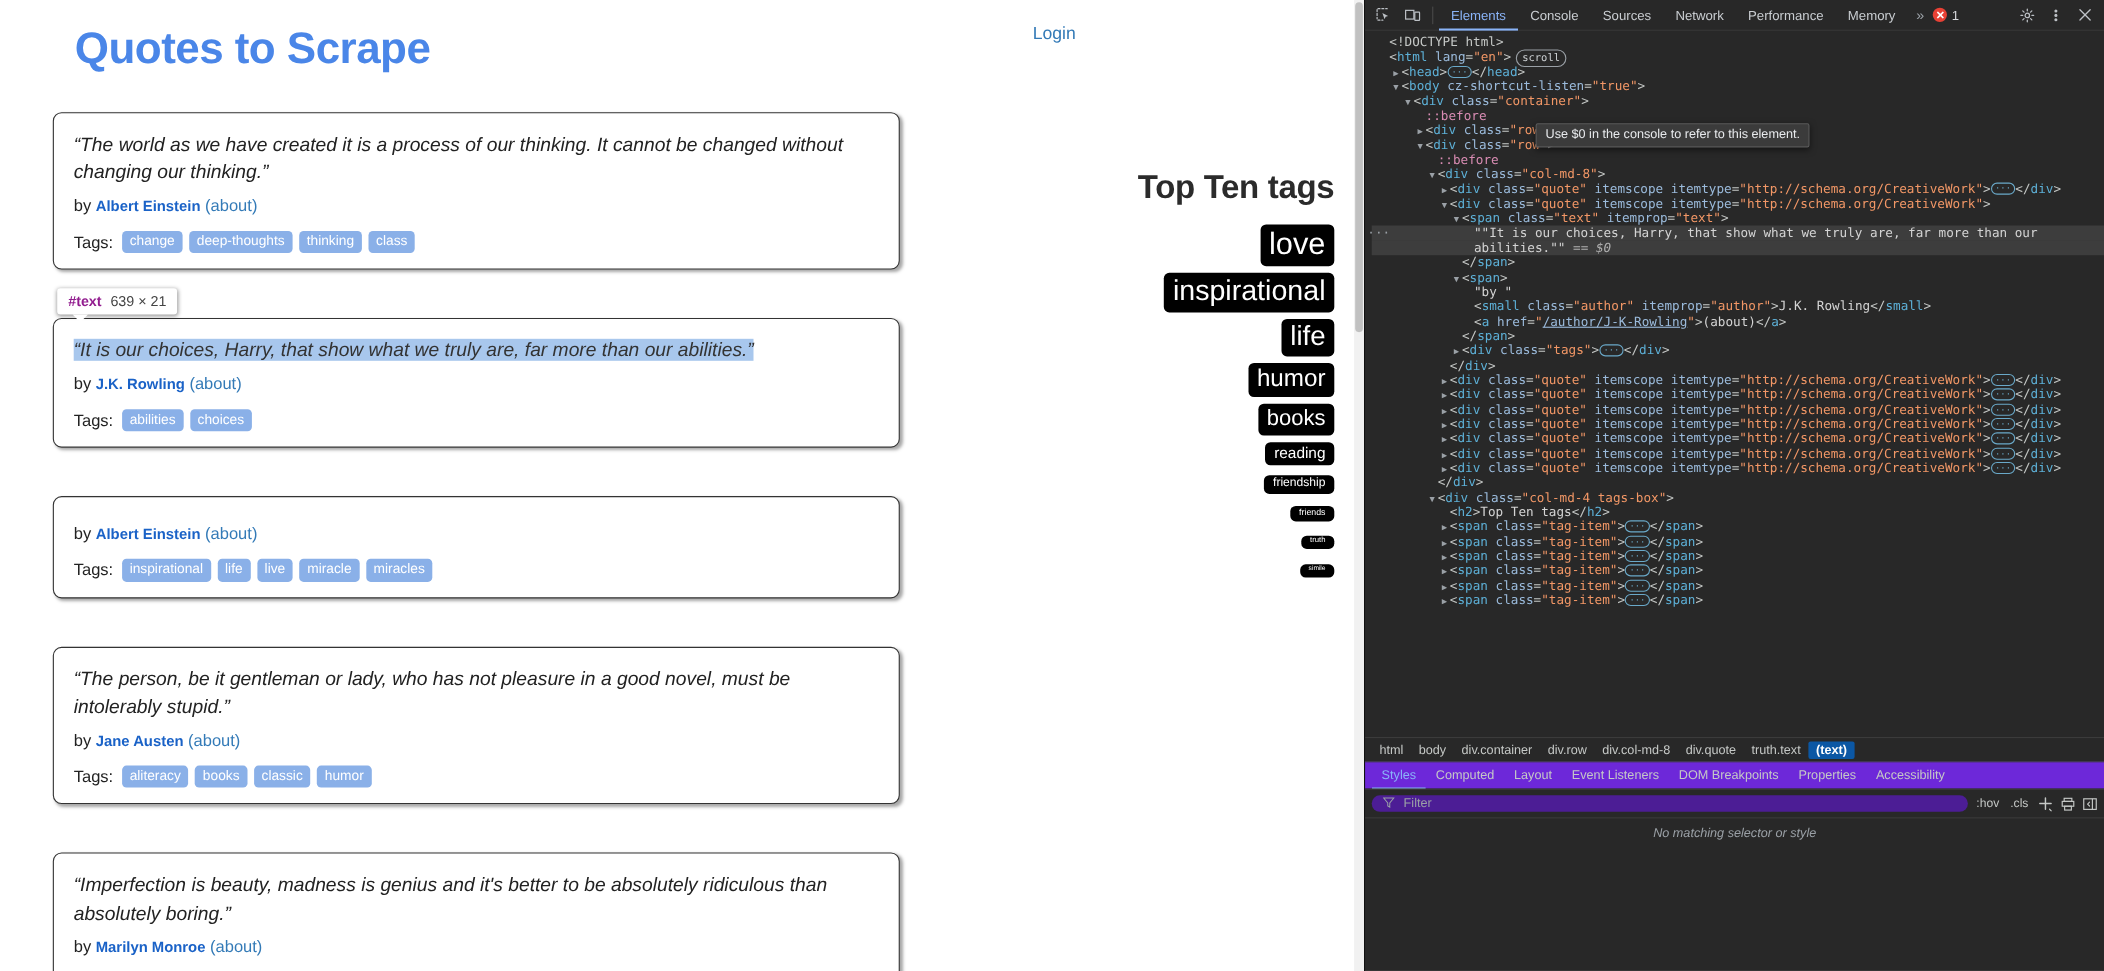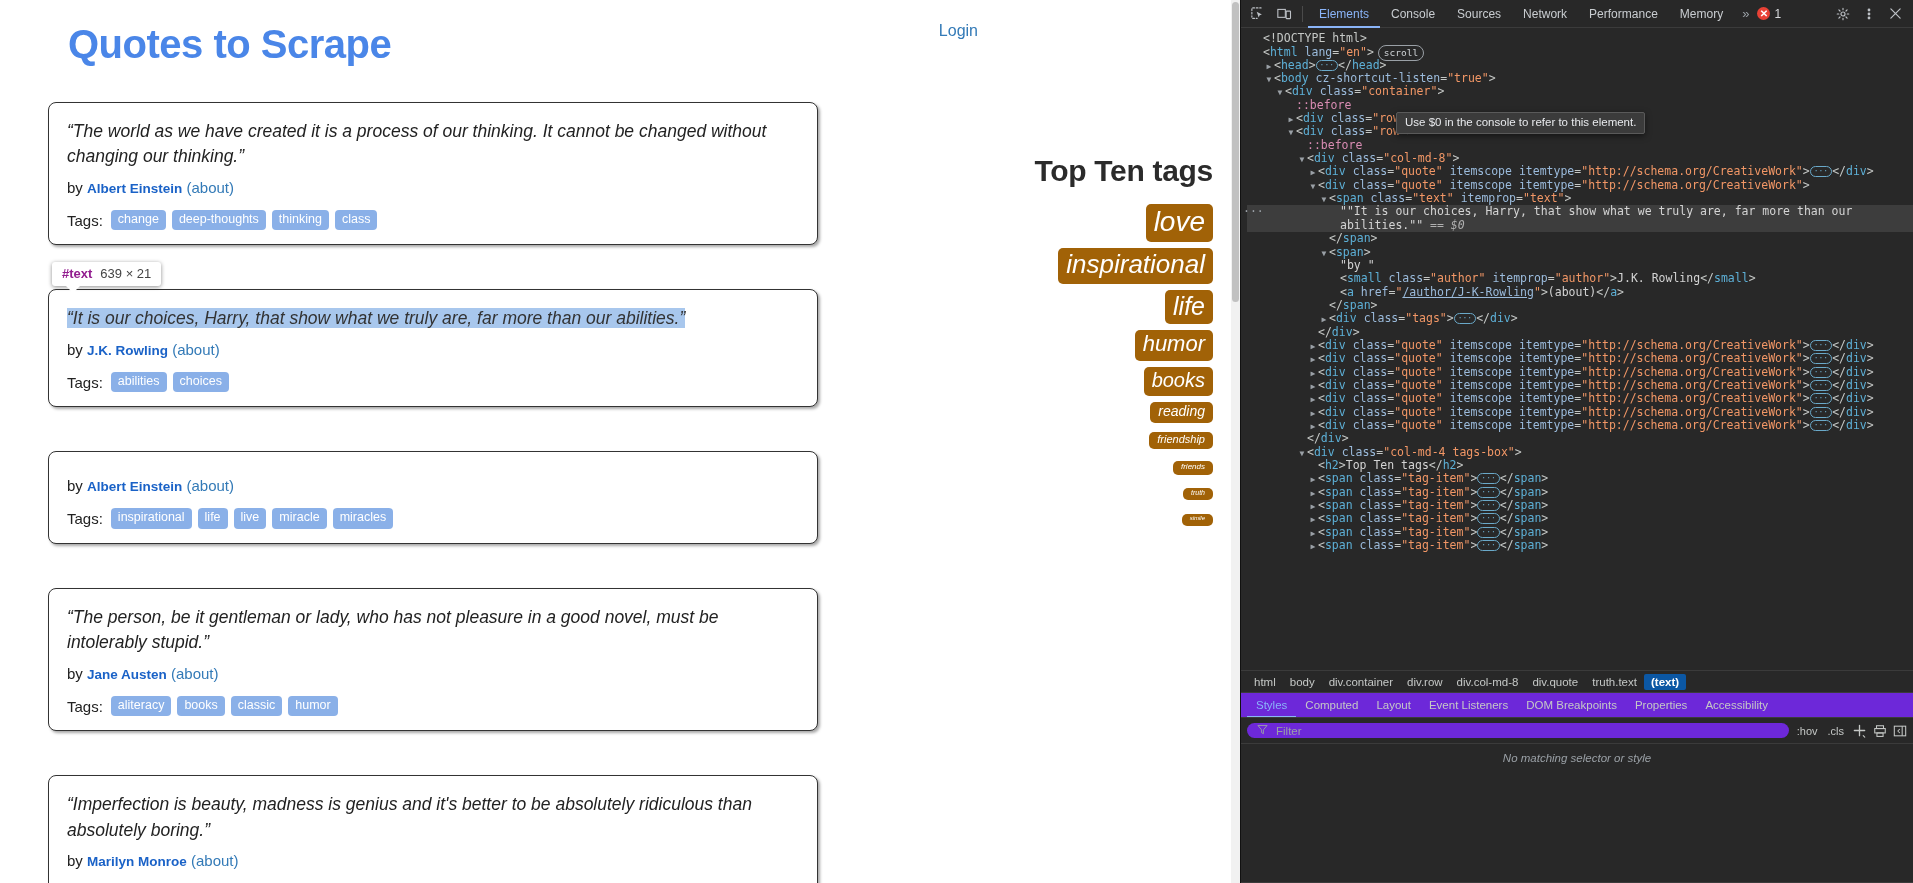--- a/index.html
+++ b/index.html
@@ -123,29 +123,28 @@
     color: #2b2b2b;
     text-align: right;
     margin: 0 0 16px 0;
     padding-right: 5px;
     letter-spacing: -0.3px;
   }
   .tag-cloud { text-align: right; padding-right: 5px; }
   .cloud-item { display: block; margin-bottom: 6px; }
   .cloud-tag {
     display: inline-block;
-    background: #a16207;
+    background: #000000;
     color: #fff;
     border-radius: 5px;
     padding: 1px 8px 3px 8px;
     text-decoration: none;
     cursor: pointer;
     line-height: 1.22;
     white-space: nowrap;
-    font-style: italic;
   }
 
   
   #inspect-badge {
     position: absolute;
     left: 52px; top: 262px;
     background: #fff;
     border-radius: 3px;
     box-shadow: 0 1px 4px rgba(0,0,0,0.45);
     padding: 4px 10px 5px 10px;
@@ -311,21 +310,21 @@
   .dt-filterbar {
     flex: none; height: 26px;
     display: flex; align-items: center;
     background: #282828;
     border-top: 1px solid #3b3b3b;
     padding: 0 6px;
     gap: 6px;
   }
   .filter-field {
     flex: 1 1 auto; height: 15px;
-    background: #6d28d9; border-radius: 10px;
+    background: #4c1d95; border-radius: 10px;
     display: flex; align-items: center;
     padding: 0 10px; gap: 6px;
   }
   .filter-field input {
     background: transparent; border: 0; outline: 0;
     color: #e8eaed; font-size: 11.5px; width: 100%;
     font-family: "Liberation Sans", sans-serif;
   }
   .filter-field input::placeholder { color: #9aa0a6; }
   .fbtn { color: #c5c8c6; font-size: 11px; cursor: pointer; white-space: nowrap; padding: 0 2px; }

